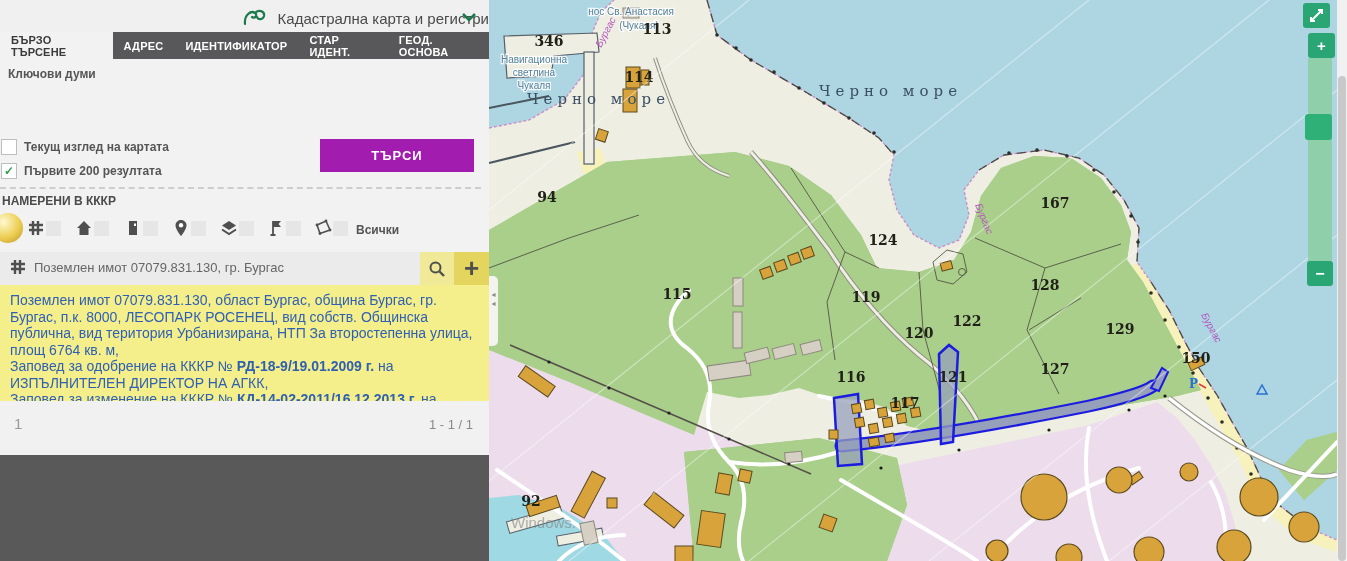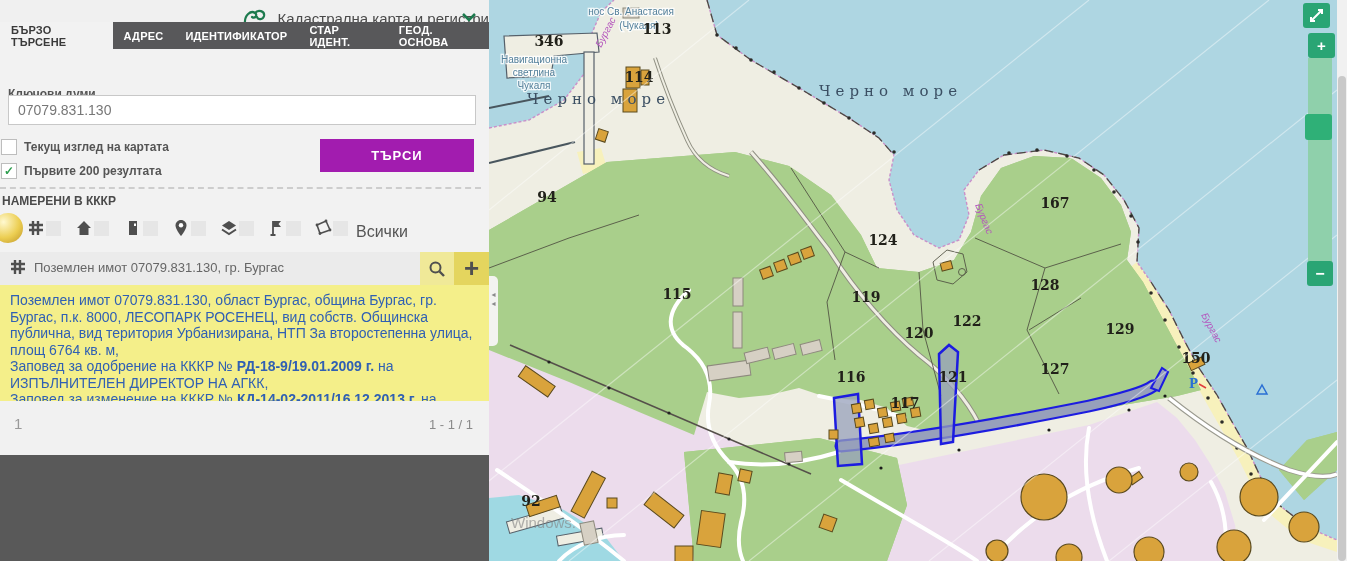--- a/index.html
+++ b/index.html
@@ -4,34 +4,34 @@
 <style>
   html,body{margin:0;padding:0;background:#fff;}
   #app{position:relative;width:1347px;height:561px;overflow:hidden;font-family:"Liberation Sans",sans-serif;background:#f2f2f2;}
   .abs{position:absolute;}
   
   #sidebar{left:0;top:0;width:489px;height:561px;background:#f2f2f2;z-index:5;}
   .hdr{left:0;top:0;width:489px;height:36px;background:#f0f0f0;border-bottom:1px solid #ddd;display:flex;align-items:center;justify-content:flex-end;}
   .hdr-title{font-size:15px;color:#4a4a4a;margin-left:10px;}
   .logo{margin-left:8px;width:26px;height:22px;}
   .chev{position:absolute;right:12px;top:9px;width:16px;height:16px;}
-  .tabs{left:0;top:22px;width:489px;height:27px;background:#58585a;display:flex;}
+  .tabs{left:0;top:32px;width:489px;height:27px;background:#58585a;display:flex;}
   .tab{height:27px;display:flex;align-items:center;padding:0 11px;font-size:11px;font-weight:bold;color:#fff;letter-spacing:.2px;cursor:pointer;}
   .tab.active{background:#f2f2f2;color:#3a3a3a;}
   .flabel{font-size:12px;font-weight:bold;color:#555;}
   #kwinput{left:8px;top:95px;width:455px;height:26px;border:1px solid #c8c8c8;background:#fff;font-size:14px;color:#777;padding-left:9px;font-family:"Liberation Sans",sans-serif;}
   .cbox{width:14px;height:14px;background:#fff;border:1px solid #bdbdbd;}
   .cbox.checked{color:#2e9e4f;font-size:12px;font-weight:bold;line-height:14px;text-align:center;}
   .searchbtn{left:320px;top:139px;width:154px;height:33px;background:#a21caf;color:#fff;border:none;font-size:13px;font-weight:bold;letter-spacing:1px;font-family:"Liberation Sans",sans-serif;cursor:pointer;}
   .dash{left:0;top:187px;width:481px;border-top:2px dashed #cdcdcd;}
   .secttl{left:2px;top:194px;font-size:12px;font-weight:bold;color:#4a4a4a;}
   .sphere{left:-7px;top:213px;width:30px;height:30px;border-radius:50%;background:radial-gradient(circle at 35% 30%,#fff9d0,#ecce52 55%,#bd9326);}
   .fcheck{top:221px;width:15px;height:15px;background:#e6e6e6;}
   .ficon{top:218px;width:18px;height:20px;}
-  .alllbl{left:356px;top:223px;font-size:16px;color:#555;}
+  .alllbl{left:356px;top:223px;font-size:12px;color:#555;font-weight:bold;}
   .resrow{left:0;top:252px;width:489px;height:33px;background:#ebebeb;}
   .restext{left:34px;top:260px;font-size:13px;color:#666;}
   .resgrid{left:9px;top:258px;width:18px;height:18px;}
   .ressearch{left:420px;top:252px;width:34px;height:33px;background:#f0e998;display:flex;align-items:center;justify-content:center;cursor:pointer;}
   .resplus{left:454px;top:252px;width:35px;height:33px;background:#e4d55e;color:#4f4f4f;font-size:26px;font-weight:bold;display:flex;align-items:center;justify-content:center;cursor:pointer;}
   .info{left:0;top:285px;width:469px;height:103px;background:#f4ef8a;padding:7px 10px 6px 10px;font-size:14px;line-height:16.5px;color:#3060b3;}
   .info b{font-weight:bold;}
   .pager{left:0;top:401px;width:489px;height:54px;background:#f1f1f1;}
   .pagenum{left:14px;top:14px;font-size:15px;color:#999;}
   .pagerange{right:16px;top:16px;font-size:13px;color:#8a8a8a;}
@@ -336,22 +336,21 @@
     </div>
 
     <div class="abs tabs">
       <div class="tab active">БЪРЗО ТЪРСЕНЕ</div>
       <div class="tab">АДРЕС</div>
       <div class="tab">ИДЕНТИФИКАТОР</div>
       <div class="tab">СТАР ИДЕНТ.</div>
       <div class="tab">ГЕОД. ОСНОВА</div>
     </div>
 
-    <div class="abs flabel" style="left:8px;top:87px;">Ключови думи</div>
-    <input id="kwinput" class="abs" type="text" value="07079.831.130" style="">
+    <div class="abs flabel" style="left:8px;top:67px;">Ключови думи</div>
 
     <div class="abs cbox" style="left:1px;top:139px;"></div>
     <div class="abs flabel" style="left:24px;top:140px;">Текущ изглед на картата</div>
     <div class="abs cbox checked" style="left:1px;top:163px;">✓</div>
     <div class="abs flabel" style="left:24px;top:164px;">Първите 200 резултата</div>
     <button class="abs searchbtn">ТЪРСИ</button>
 
     <div class="abs dash"></div>
     <div class="abs secttl">НАМЕРЕНИ В КККР</div>
 

